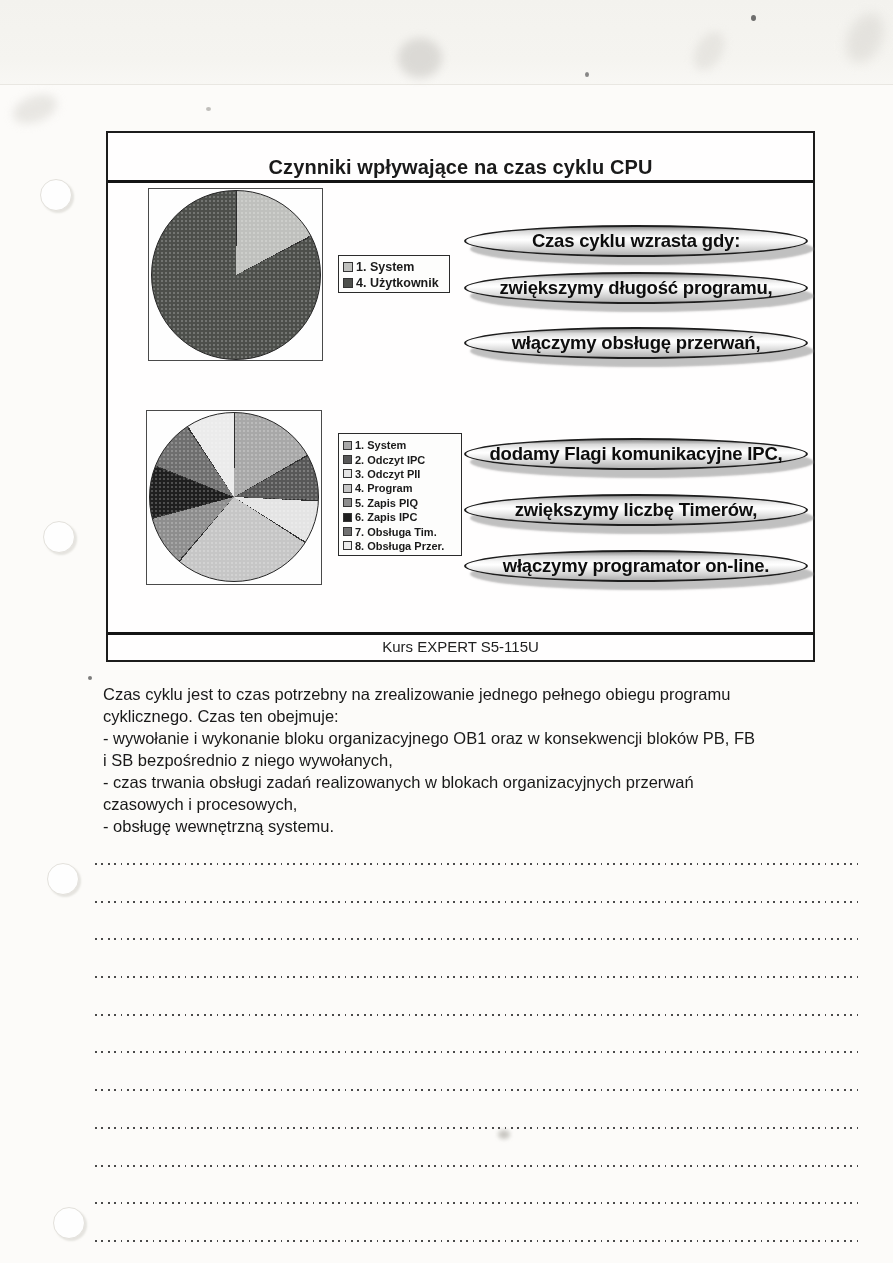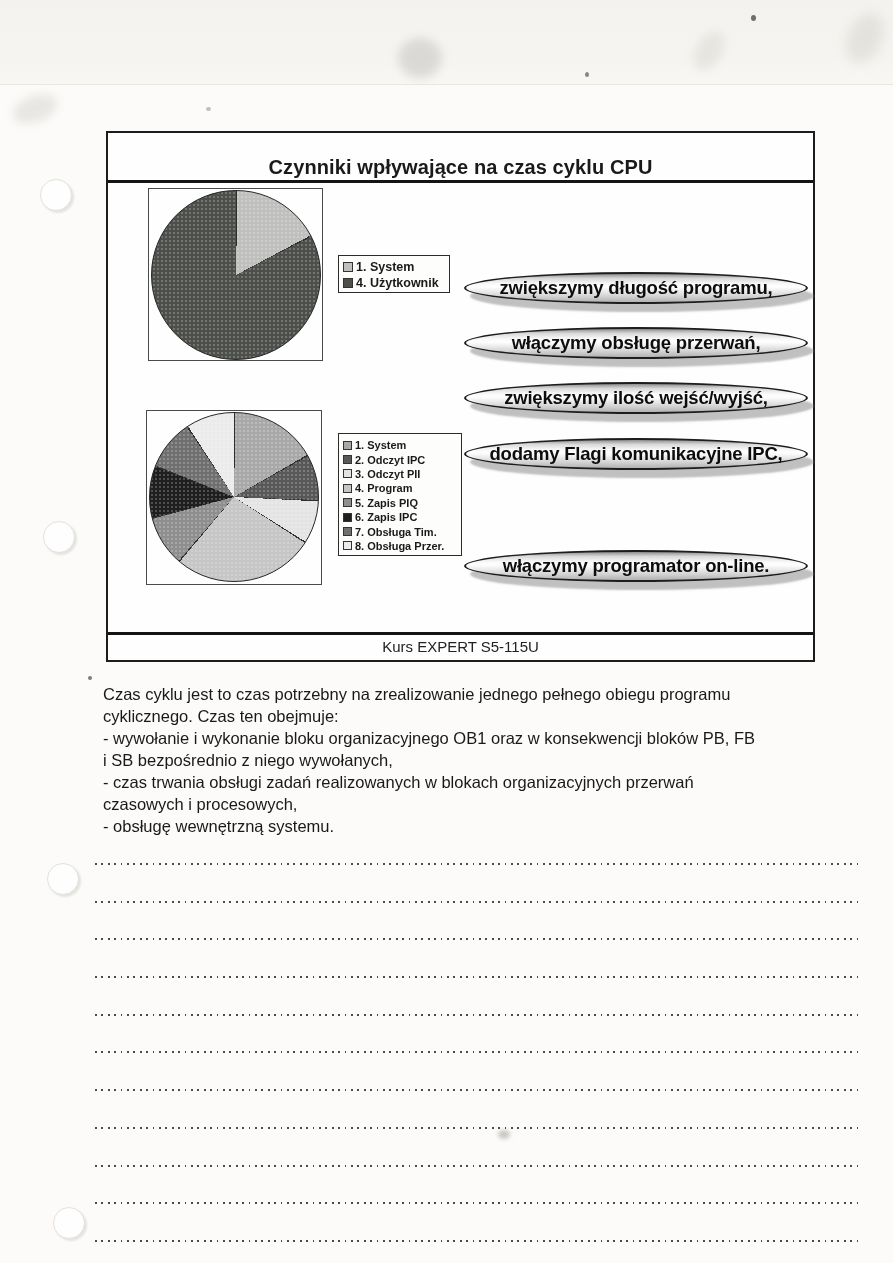--- a/index.html
+++ b/index.html
@@ -143,24 +143,25 @@
     <div class="legend-row">
       <span class="swatch" style="background: rgb(111, 111, 111);"></span>
       <span>7. Obsługa Tim.</span>
     </div>
     <div class="legend-row">
       <span class="swatch" style="background: rgb(235, 235, 235);"></span>
       <span>8. Obsługa Przer.</span>
     </div>
   </div>
 
+  <div class="callout co1">Czas cyklu wzrasta gdy:</div>
   <div class="callout co2">zwiększymy długość programu,</div>
   <div class="callout co3">włączymy obsługę przerwań,</div>
-  <div class="callout co4">zwiększymy ilość wejść/wyjść,</div>
   <div class="callout co5">dodamy Flagi komunikacyjne IPC,</div>
+  <div class="callout co6">zwiększymy liczbę Timerów,</div>
   <div class="callout co7">włączymy programator on-line.</div>
 
   <div class="frame-footer">Kurs EXPERT S5-115U</div>
 </div>
 
 <div class="paragraph">Czas cyklu jest to czas potrzebny na zrealizowanie jednego pełnego obiegu programu
 cyklicznego. Czas ten obejmuje:
 - wywołanie i wykonanie bloku organizacyjnego OB1 oraz w konsekwencji bloków PB, FB
 i SB bezpośrednio z niego wywołanych,
 - czas trwania obsługi zadań realizowanych w blokach organizacyjnych przerwań

